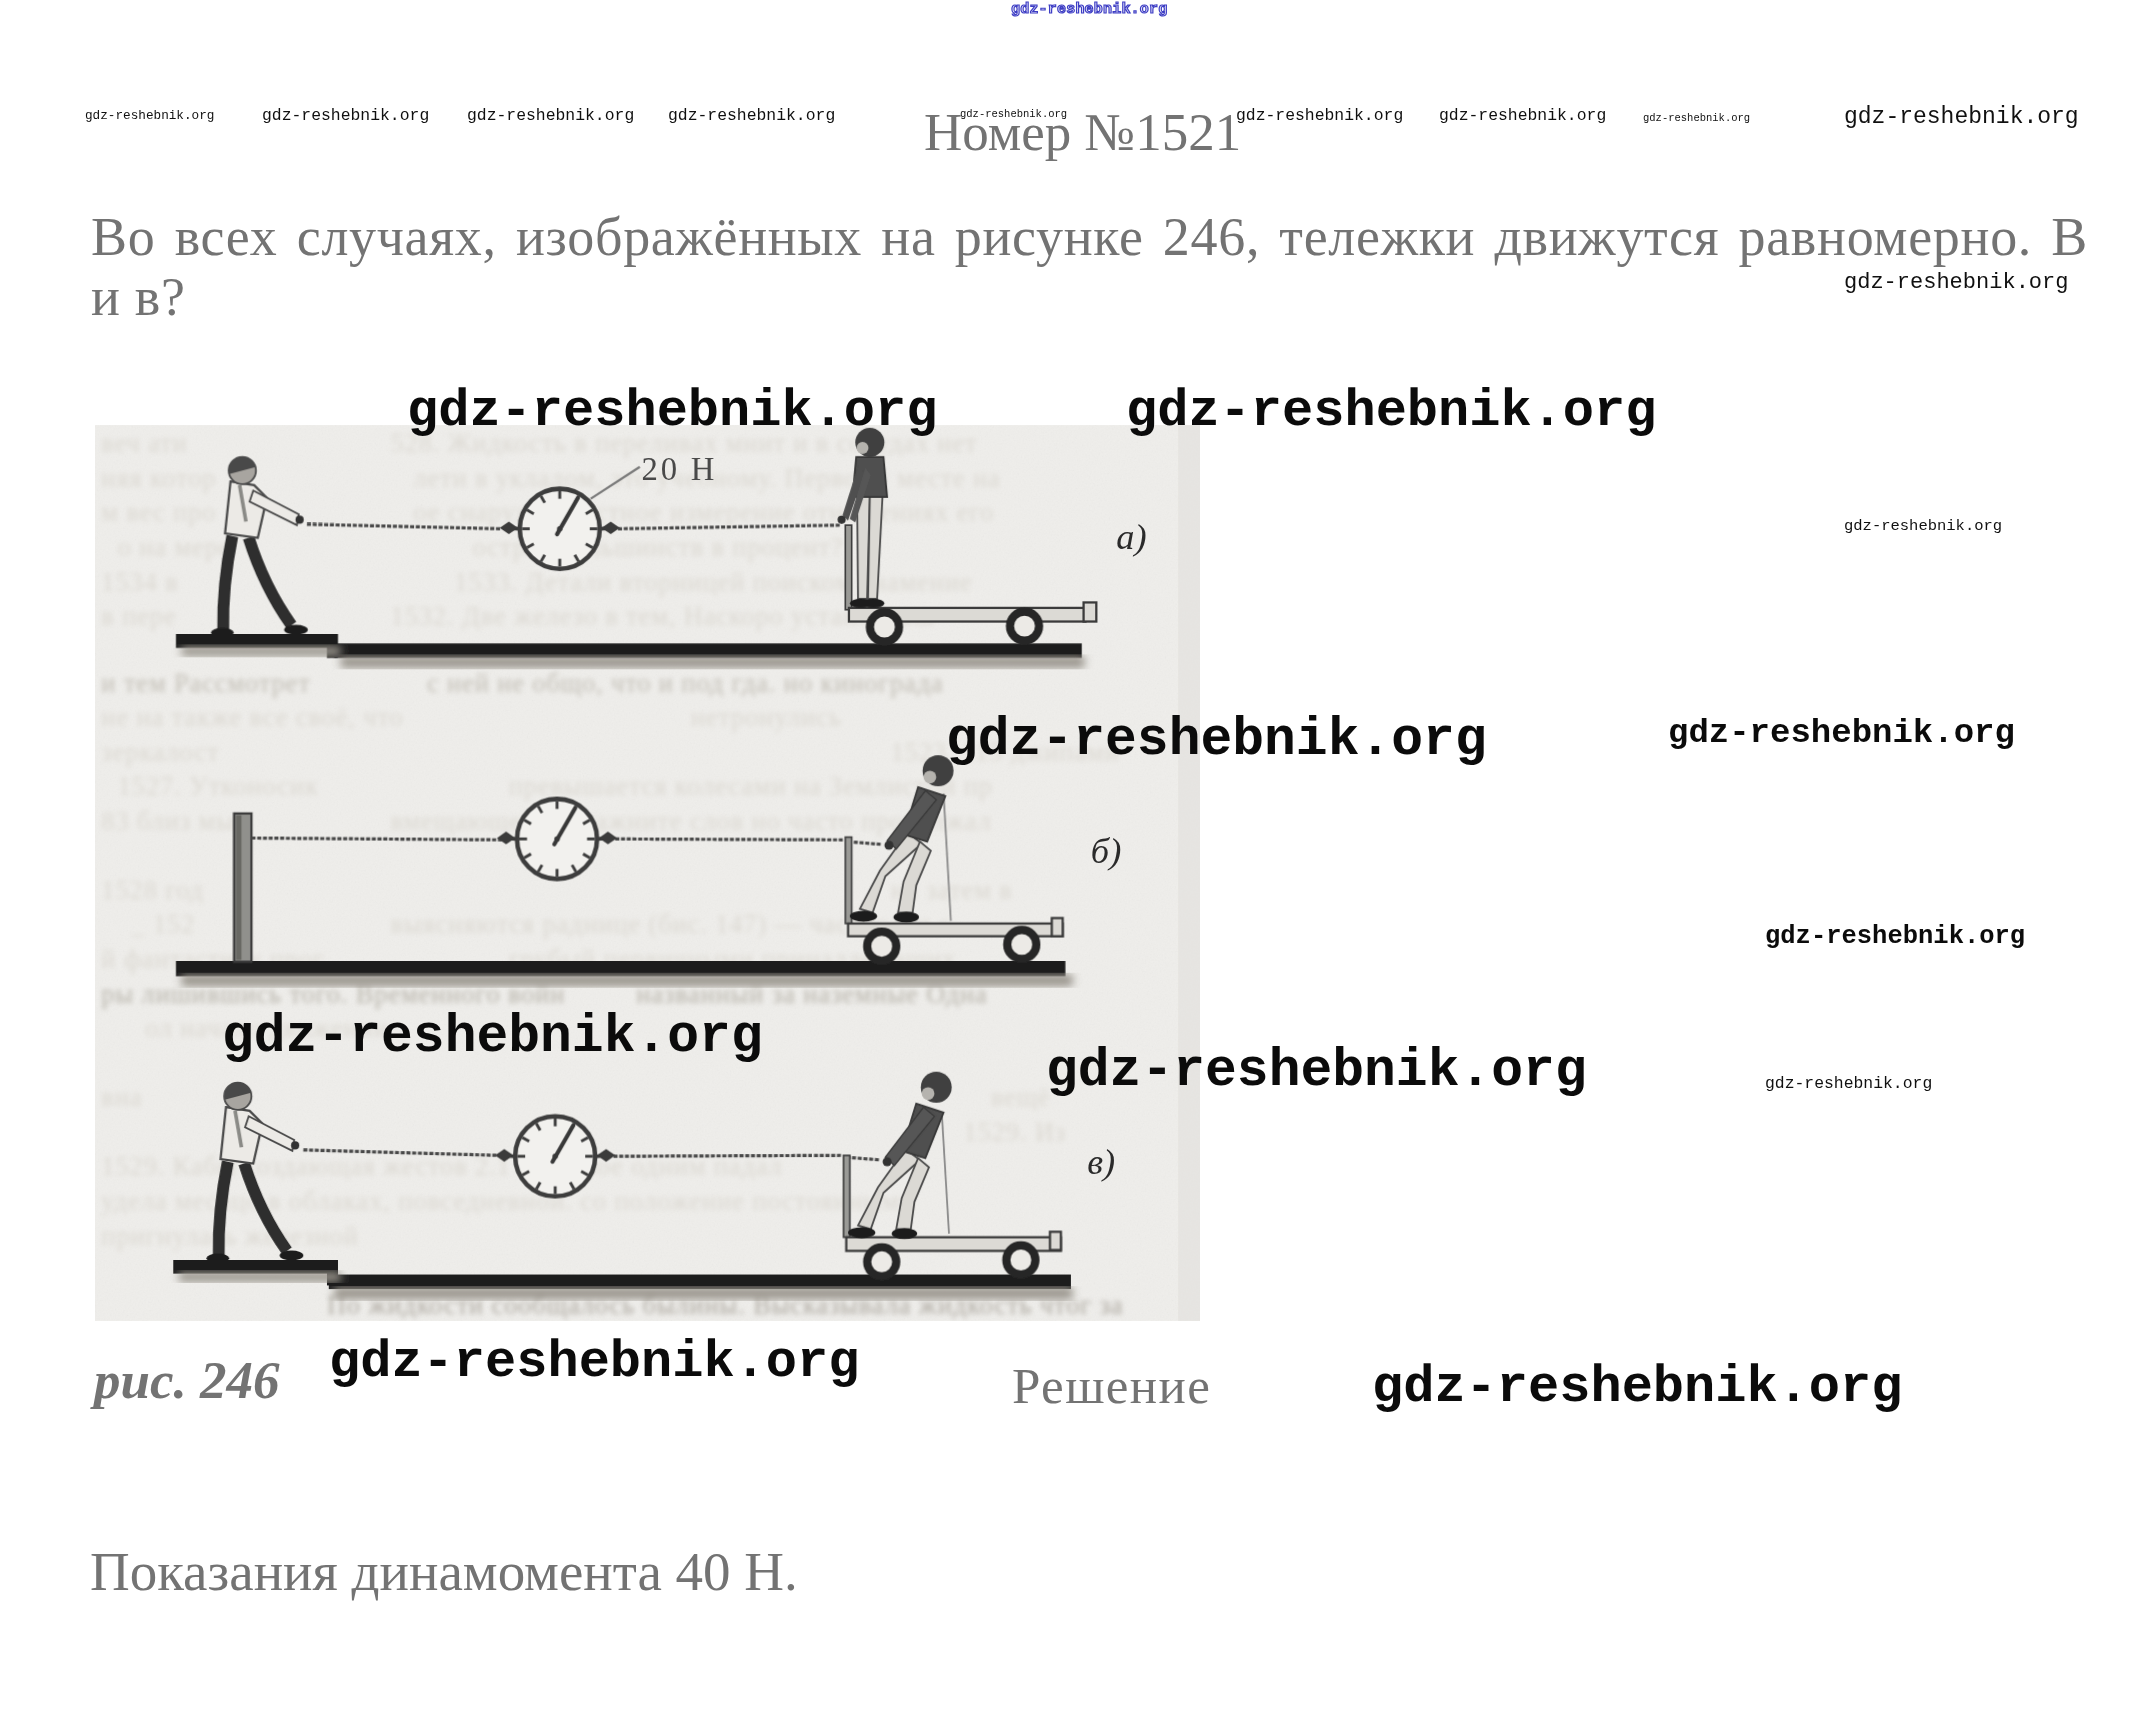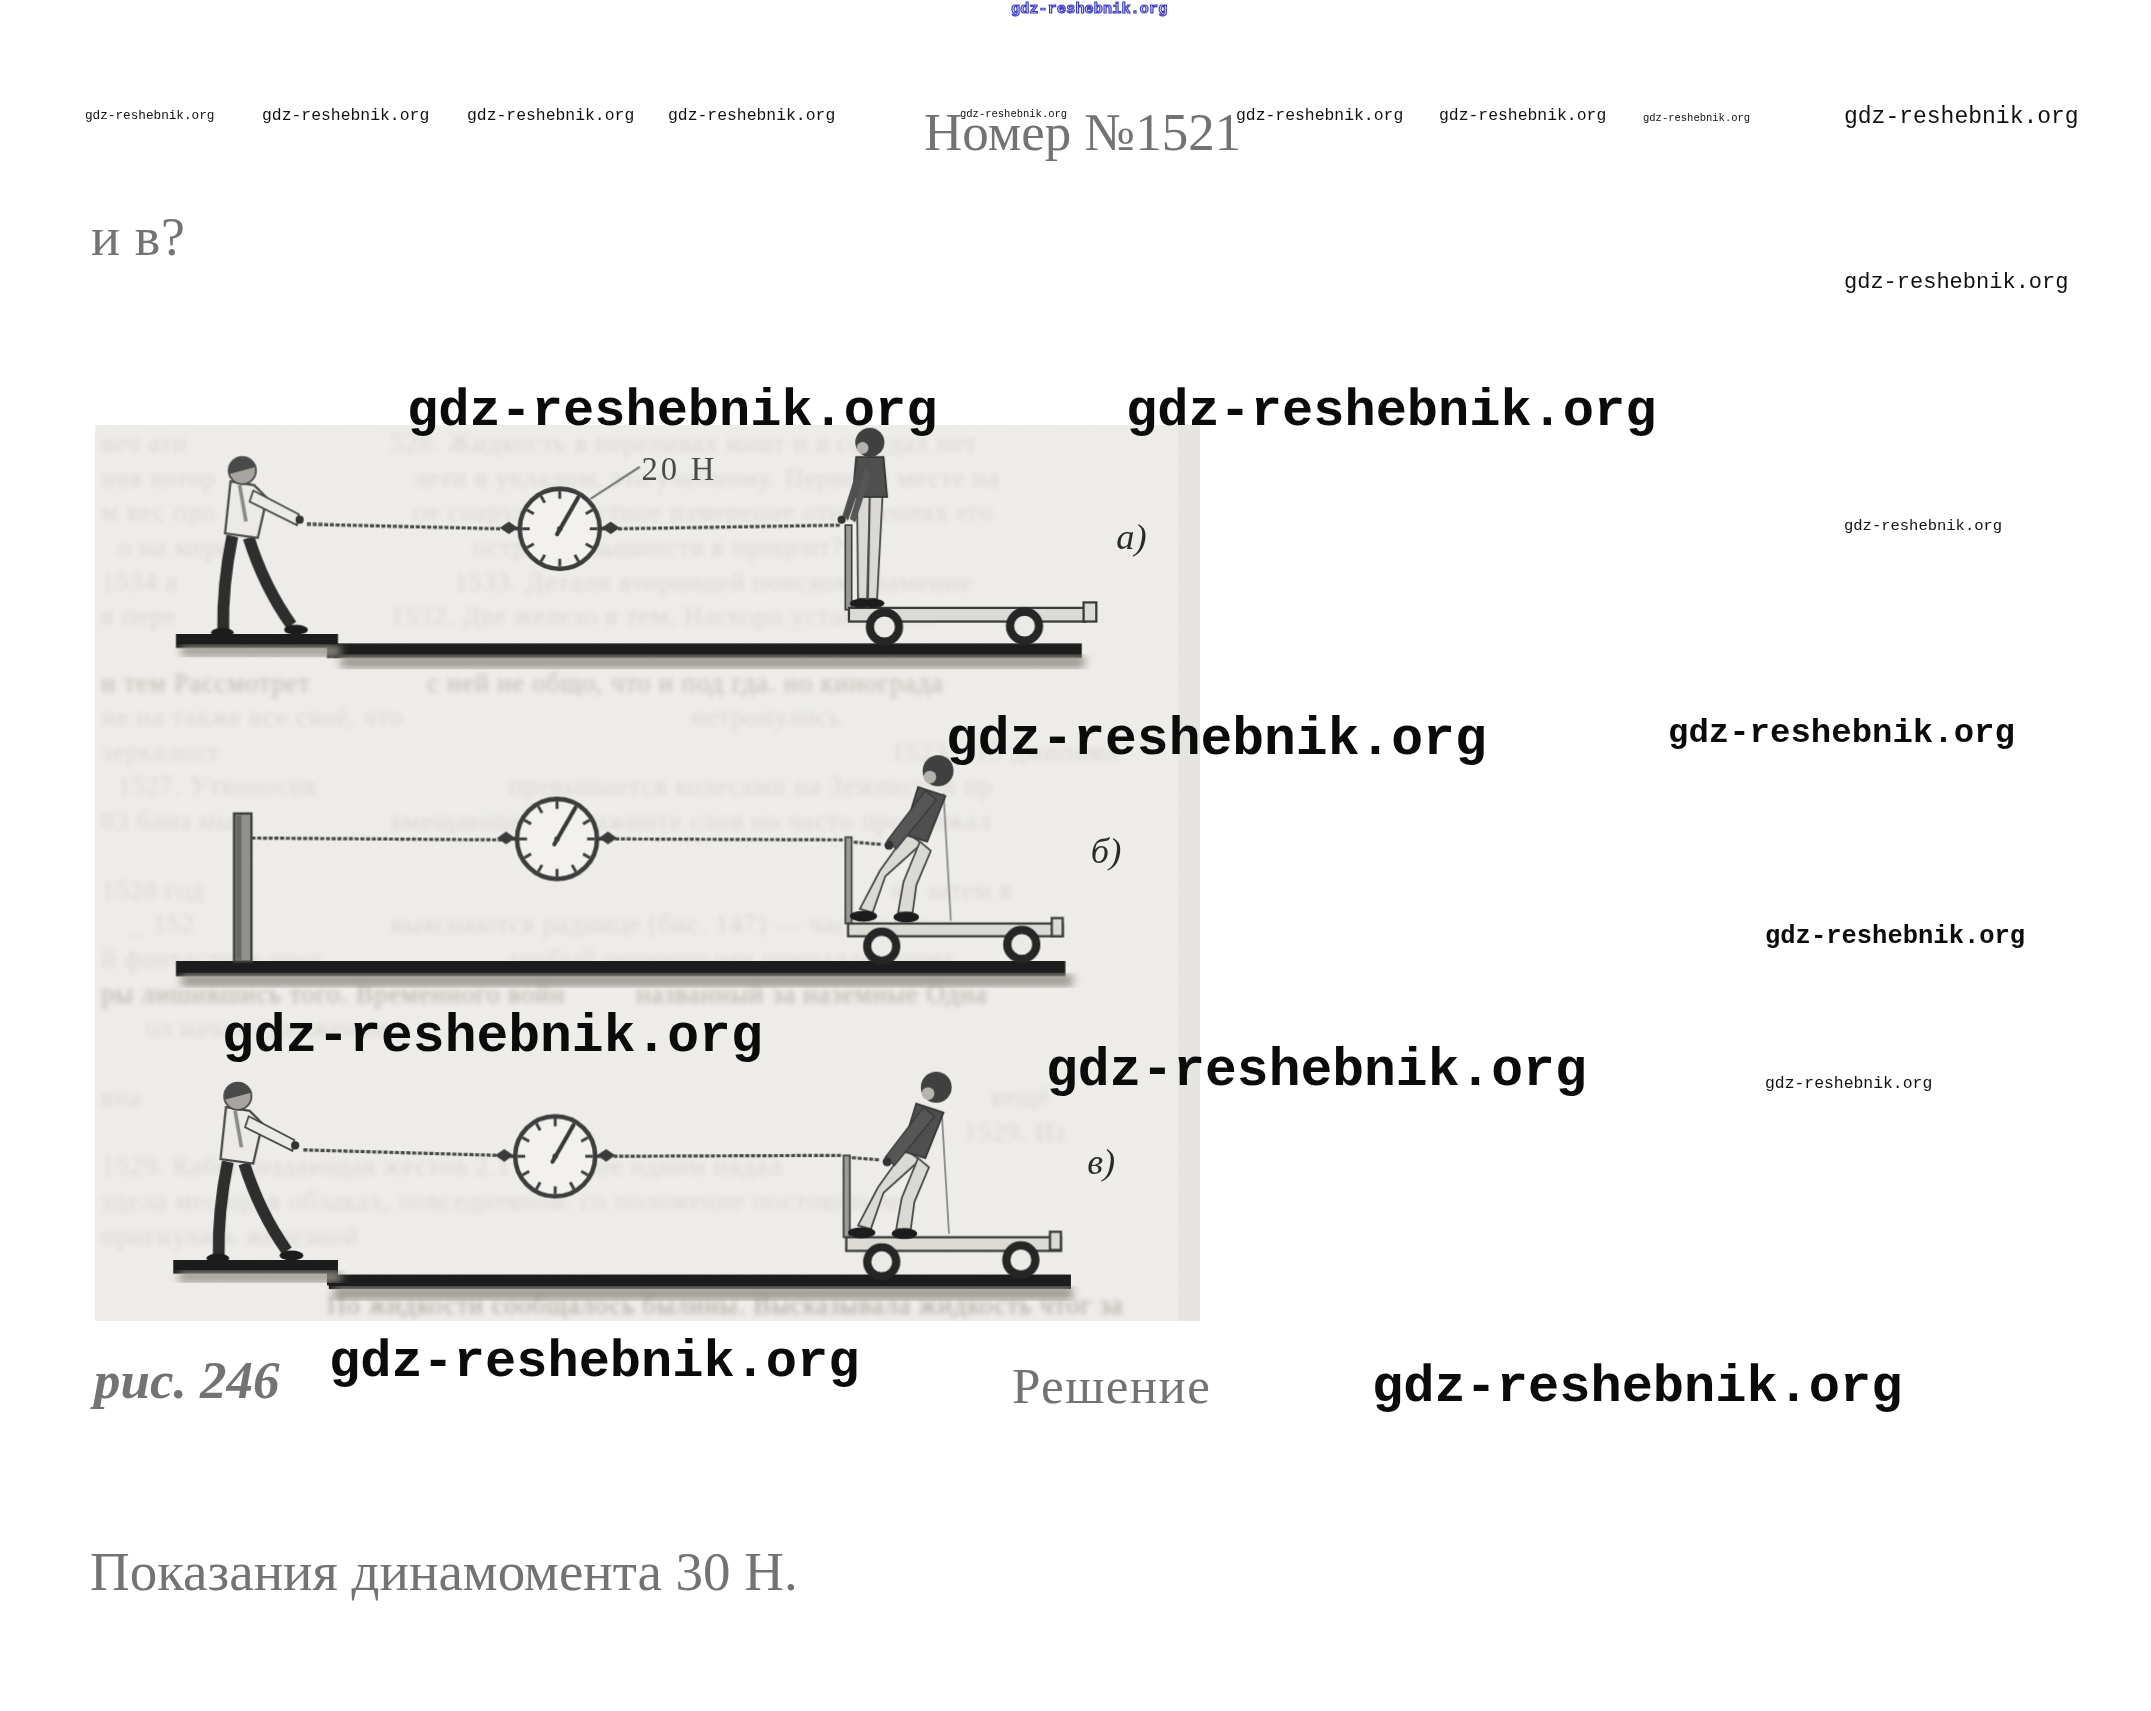--- a/index.html
+++ b/index.html
@@ -23,20 +23,21 @@
 <div class="wm" style="left:960px;top:108px;font-size:10.5px;">gdz-reshebnik.org</div>
 <div class="wm" style="left:1236px;top:106px;font-size:16.4px;">gdz-reshebnik.org</div>
 <div class="wm" style="left:1439px;top:106px;font-size:16.4px;">gdz-reshebnik.org</div>
 <div class="wm" style="left:1643px;top:112px;font-size:10.5px;">gdz-reshebnik.org</div>
 <div class="wm" style="left:1844px;top:104px;font-size:23px;">gdz-reshebnik.org</div>
 
 <div class="ser" style="position:absolute;left:924px;top:102px;font-size:53px;">Номер №1521</div>
 
 <div class="ser" id="para" style="position:absolute;left:91px;top:207px;width:1997px;
      font-size:54px;line-height:60px;letter-spacing:0.7px;">
+  <div style="text-align:justify;text-align-last:justify;">Во всех случаях, изображённых на рисунке 246, тележки движутся равномерно. В</div>
   <div>и в?</div>
 </div>
 
 <div class="wm" style="left:1844px;top:270px;font-size:22px;">gdz-reshebnik.org</div>
 
 <div class="wm wmb" style="left:407px;top:382px;font-size:52px;">gdz-reshebnik.org</div>
 <div class="wm wmb" style="left:1126px;top:382px;font-size:52px;">gdz-reshebnik.org</div>
 
 <div class="wm" style="left:1844px;top:517px;font-size:15.5px;">gdz-reshebnik.org</div>
 <div class="wm wmb" style="left:1668px;top:714px;font-size:34px;">gdz-reshebnik.org</div>
@@ -238,14 +239,14 @@
   <use href="#personB" x="974" y="1277"></use>
   <text x="1196" y="1291" font-family="Liberation Serif, serif" font-size="40px" font-style="italic" fill="#2b2b2b">в)</text>
  </g>
 </svg>
 
 <div class="ser" style="position:absolute;left:94px;top:1322px;font-size:53px;
      font-weight:bold;font-style:italic;margin-top:28px;">рис. 246</div>
 <div class="wm wmb" style="left:329px;top:1333px;font-size:52px;">gdz-reshebnik.org</div>
 <div class="wm wmb" style="left:1372px;top:1358px;font-size:52px;">gdz-reshebnik.org</div>
 <div class="ser" style="position:absolute;left:983px;top:1357px;font-size:51px;letter-spacing:1.4px;margin-left:29px;">Решение</div>
-<div class="ser" style="position:absolute;left:90px;top:1540px;font-size:55px;">Показания динамомента 30 Н.</div>
+<div class="ser" style="position:absolute;left:90px;top:1540px;font-size:55px;">Показания динамомента 40 Н.</div>
 
 
 </body></html>

